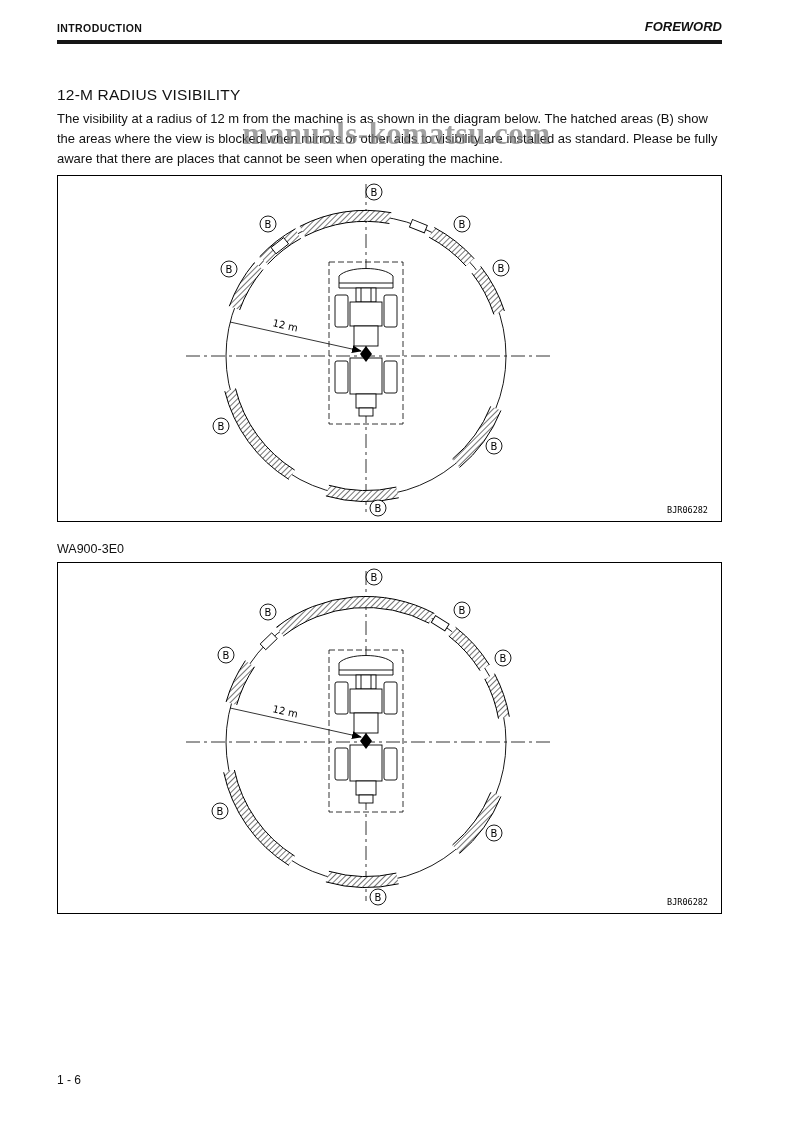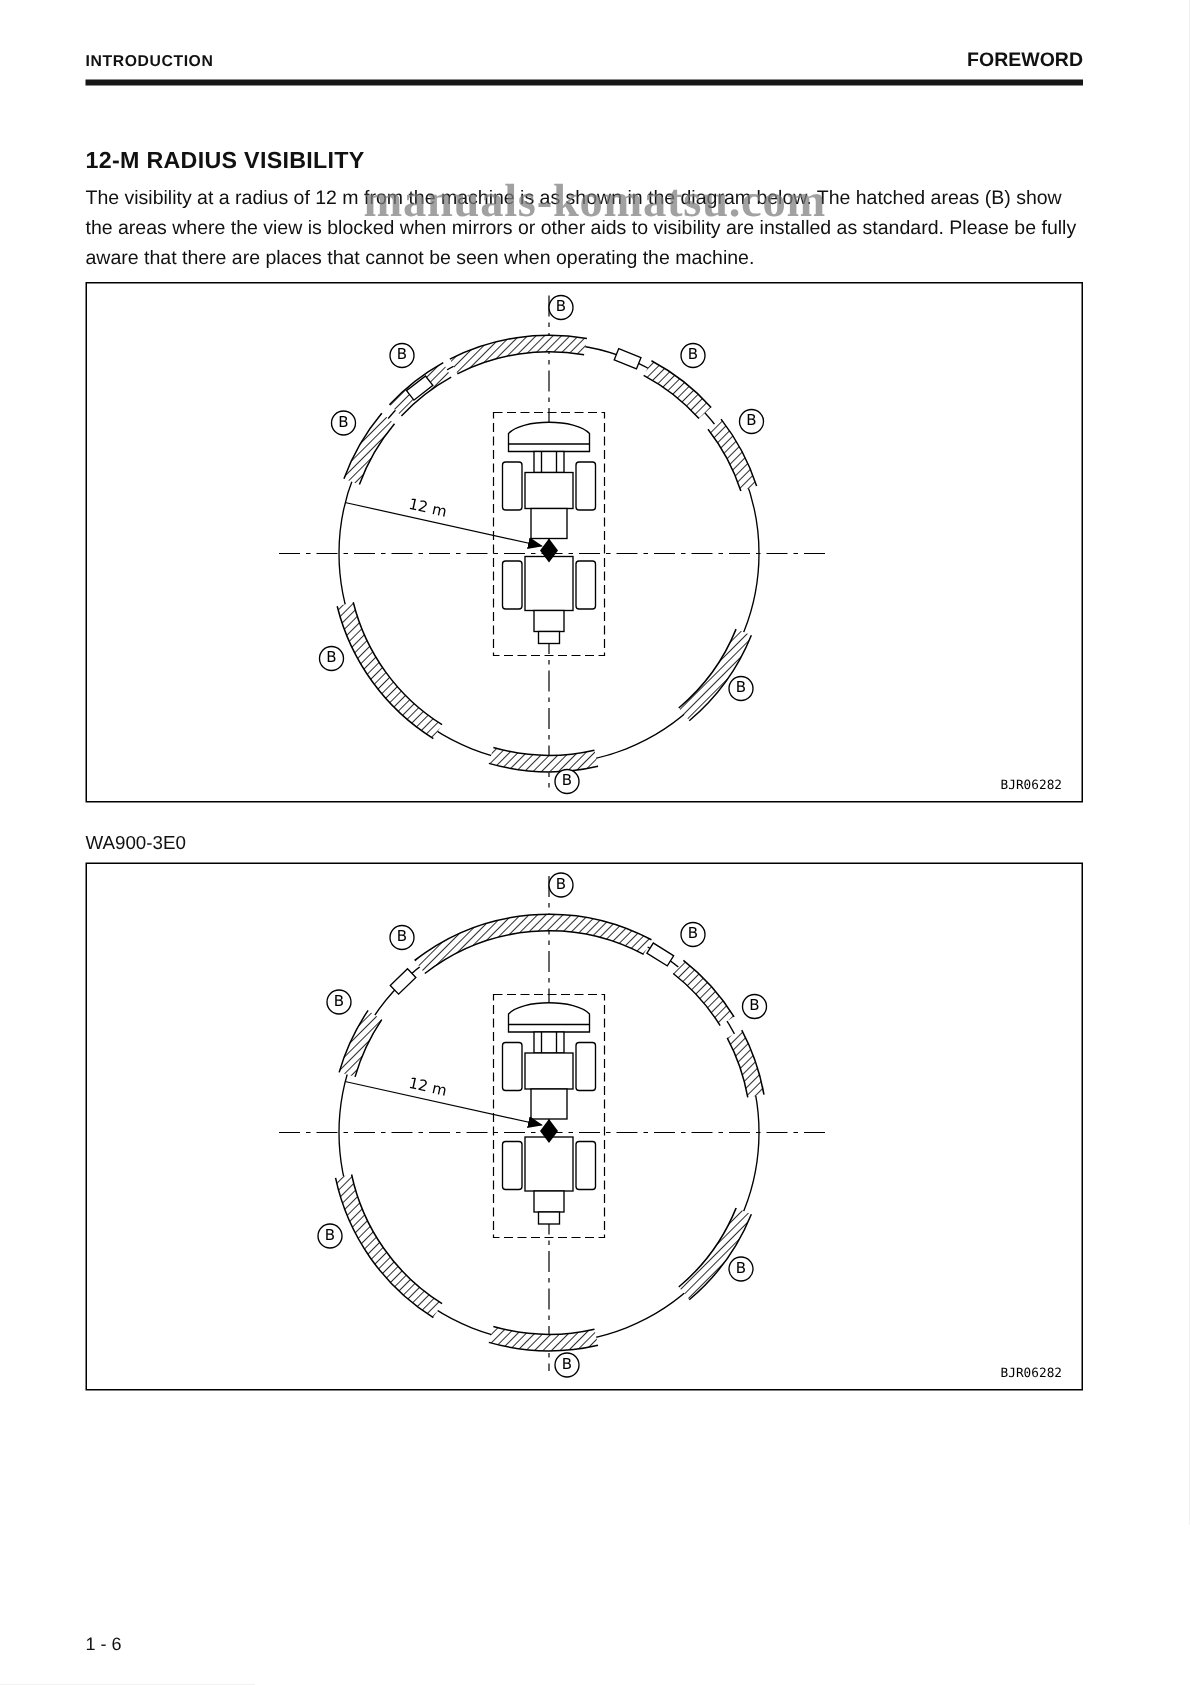--- a/index.html
+++ b/index.html
@@ -7,39 +7,39 @@
   .page {
     position: relative;
     width: 793px; height: 1123px;
     margin: 0 auto;
     background: #ffffff;
     font-family: "Liberation Sans", sans-serif;
     color: #111;
     overflow: hidden;
   }
   .content { position: absolute; left: 57px; top: 0; width: 665px; }
-  .header { display: flex; justify-content: space-between; align-items: flex-end; padding-top: 32px; }
+  .header { display: flex; justify-content: space-between; align-items: flex-end; padding-top: 19px; }
   .header-left  { font-size: 10.5px; font-weight: bold; letter-spacing: .4px; }
-  .header-right { font-size: 13px; font-weight: bold; }
+  .header-right { font-size: 13px; font-weight: bold; font-style: italic; }
   .rule { height: 3.5px; background: #161616; margin-top: 6px; }
   .watermark {
     position: absolute; left: 0; top: 116px; width: 100%;
     text-align: center;
     font-family: "Liberation Serif", serif;
     font-weight: bold; font-size: 31px;
     color: #7d7d7d; opacity: .72; letter-spacing: .5px;
     pointer-events: none; z-index: 5;
   }
-  h1.title { font-size: 15.5px; font-weight: bold; margin-top: 42px; letter-spacing: .2px; }
+  h1.title { font-size: 15.5px; font-weight: normal; margin-top: 42px; letter-spacing: .2px; }
   p.body-text { font-size: 13px; line-height: 1.54; margin-top: 5px; }
   .fig-label { font-size: 12.5px; margin-top: 20px; }
   .fig-label.second { margin-top: 20px; }
   .fig-box { border: 1px solid #000; background: #fff; margin-top: 6px; }
   .fig-box svg { display: block; width: 100%; height: auto; }
-  .footer { position: absolute; left: 57px; bottom: 20px; font-size: 12px; }
+  .footer { position: absolute; left: 57px; bottom: 36px; font-size: 12px; }
 
   
   svg text { font-family: "DejaVu Sans", sans-serif; fill: #000; }
   .centerline { stroke: #000; stroke-width: .8; stroke-dasharray: 14 4 3 4; fill: none; }
   .main-circle { fill: none; stroke: #000; stroke-width: .9; }
   .machine-outline { fill: none; stroke: #000; stroke-width: .8; stroke-dasharray: 6 3; }
   .dim-line { stroke: #000; stroke-width: .8; }
   .dim-label { font-size: 10px; }
   .b-label circle { fill: #fff; stroke: #000; stroke-width: .9; }
   .b-label text { font-size: 10px; text-anchor: middle; dominant-baseline: central; }

